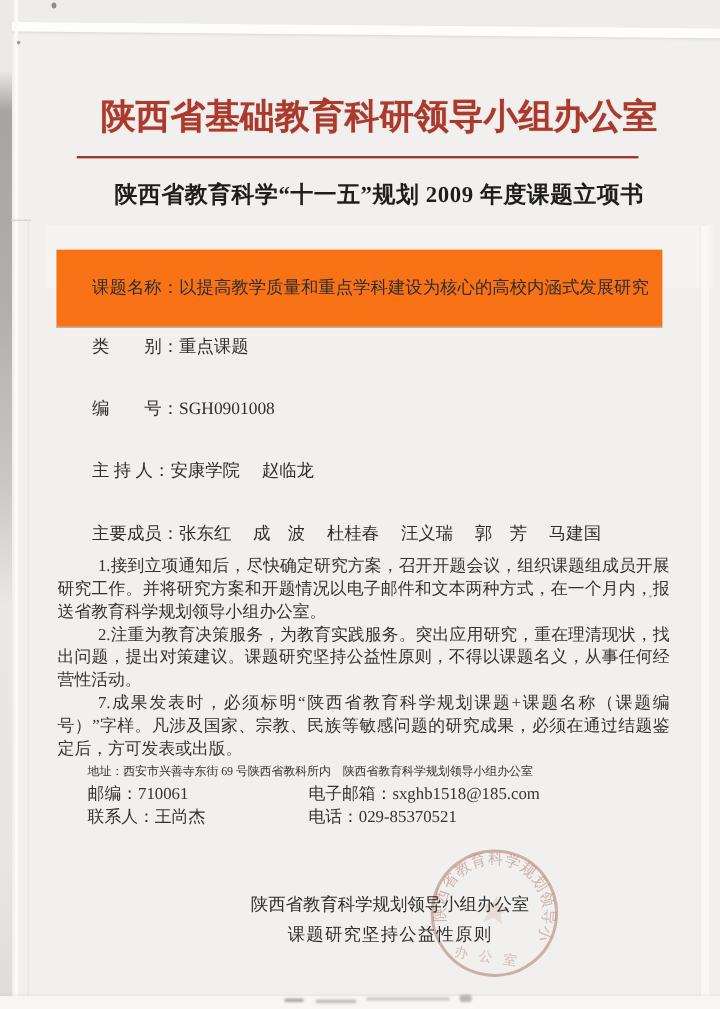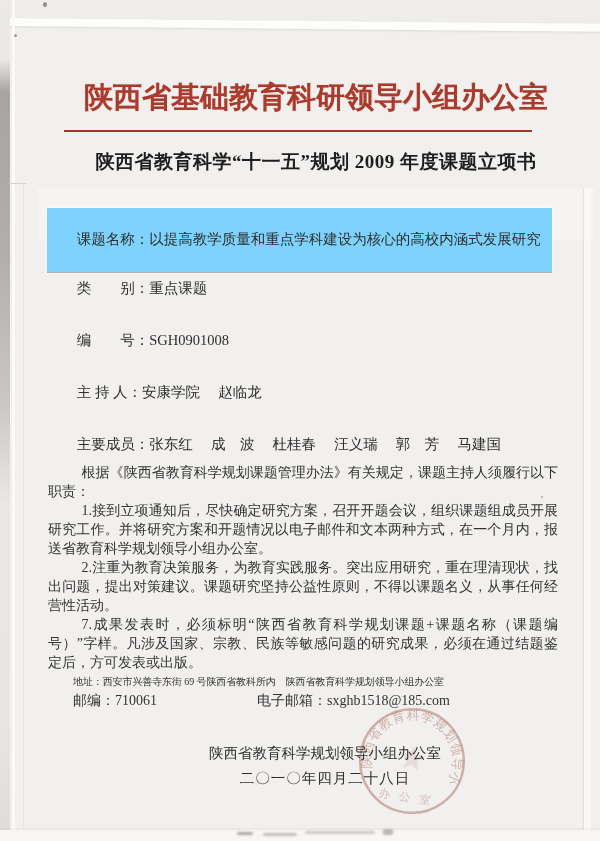--- a/index.html
+++ b/index.html
@@ -36,21 +36,21 @@
   .letterhead{position:absolute;top:78px;left:0;width:100%;text-align:center;
     font-size:29px;font-weight:bold;color:#a93a2c;letter-spacing:0px;white-space:nowrap;
     text-shadow:0 0 1px rgba(169,58,44,.35);}
   .red-rule{position:absolute;top:130px;left:64px;width:468px;height:2px;background:#9e382c;}
   .doc-title{position:absolute;top:149px;left:0;width:100%;text-align:center;
     font-size:19px;font-weight:bold;color:#1e1e1e;letter-spacing:.5px;white-space:nowrap;}
 
   
   .fields{position:absolute;top:208px;left:55px;width:505px;font-size:14.5px;color:#2e2e2e;}
   .field-row{position:absolute;left:0;white-space:pre;}
-  .fr1{top:0px;left:-8px;width:497px;background:#7dd3fc;border-bottom:1px solid #b3b1ae;
+  .fr1{top:0px;left:-8px;width:497px;background:#f97316;border-bottom:1px solid #b3b1ae;
        padding:5px 0 6px 8px;box-shadow:0 0 3px rgba(255,255,255,.9);}
   .fr2{top:54px;} .fr3{top:106px;} .fr4{top:158px;} .fr5{top:210px;}
 
   
   .notice{position:absolute;top:463px;left:48px;width:510px;
     font-size:14px;line-height:19px;text-align:justify;color:#333;}
   .notice p{margin:0;text-indent:2.4em;}
   .cline{padding-left:25px;text-indent:0 !important;white-space:nowrap;}
   .cline .cl-left{display:inline-block;width:184px;white-space:pre;}
   .addr{font-size:10px;letter-spacing:-.1px;}
@@ -98,36 +98,38 @@
     </div>
     <div class="field-row fr4">
       <span>主 持 人：</span><span>安康学院　 赵临龙</span>
     </div>
     <div class="field-row fr5">
       <span>主要成员：</span><span>张东红　 成　波　 杜桂春　 汪义瑞　 郭　芳　 马建国</span>
     </div>
   </div>
 
   <div class="notice">
-    <p>根据《陕西省教育科学规划课题管理办法》有关规定，课题主持人须履行以下职责：</p>
     <p>1.接到立项通知后，尽快确定研究方案，召开开题会议，组织课题组成员开展研究工作。并将研究方案和开题情况以电子邮件和文本两种方式，在一个月内，报送省教育科学规划领导小组办公室。</p>
     <p>2.注重为教育决策服务，为教育实践服务。突出应用研究，重在理清现状，找出问题，提出对策建议。课题研究坚持公益性原则，不得以课题名义，从事任何经营性活动。</p>
     <p>7.成果发表时，必须标明“陕西省教育科学规划课题+课题名称（课题编号）”字样。凡涉及国家、宗教、民族等敏感问题的研究成果，必须在通过结题鉴定后，方可发表或出版。</p>
     <p class="cline addr">
       <span>地址：</span><span>西安市兴善寺东街 69 号陕西省教科所内　陕西省教育科学规划领导小组办公室</span>
     </p>
     <p class="cline">
       <span class="cl-left"><span>邮编：</span><span>710061</span></span><span>电子邮箱：</span><span>sxghb1518@185.com</span>
     </p>
+    <p class="cline">
+      <span class="cl-left"><span>联系人：</span><span>王尚杰</span></span><span>电话：</span><span>029-85370521</span>
+    </p>
   </div>
 
   <div class="signature">
     <div class="sig-block">
       <div>陕西省教育科学规划领导小组办公室</div>
-      <div class="sig-date">二〇一〇年四月二十八日</div>
+      <div class="sig-date">课题研究坚持公益性原则</div>
     </div>
   </div>
 
   <svg class="seal" viewBox="0 0 112 112">
     <g transform="rotate(9 56 56)" fill="none">
       <circle cx="56" cy="56" r="50" stroke="#b5766b" stroke-width="2.4" opacity=".62"></circle>
       <polygon opacity=".18" fill="#b5766b" points="56,41 59.2,49.6 68.4,50 61.2,55.7 63.6,64.5 56,59.5 48.4,64.5 50.8,55.7 43.6,50 52.8,49.6"></polygon>
       <path id="sealArc" d="M 18.2,69 A 40,40 0 1 1 93.8,69" fill="none"></path>
       <text font-size="12.3" fill="#b5766b" opacity=".6" letter-spacing="0.6" font-family="Liberation Serif, DejaVu Serif, serif">
         <textPath href="#sealArc">陕西省教育科学规划领导小组</textPath>

